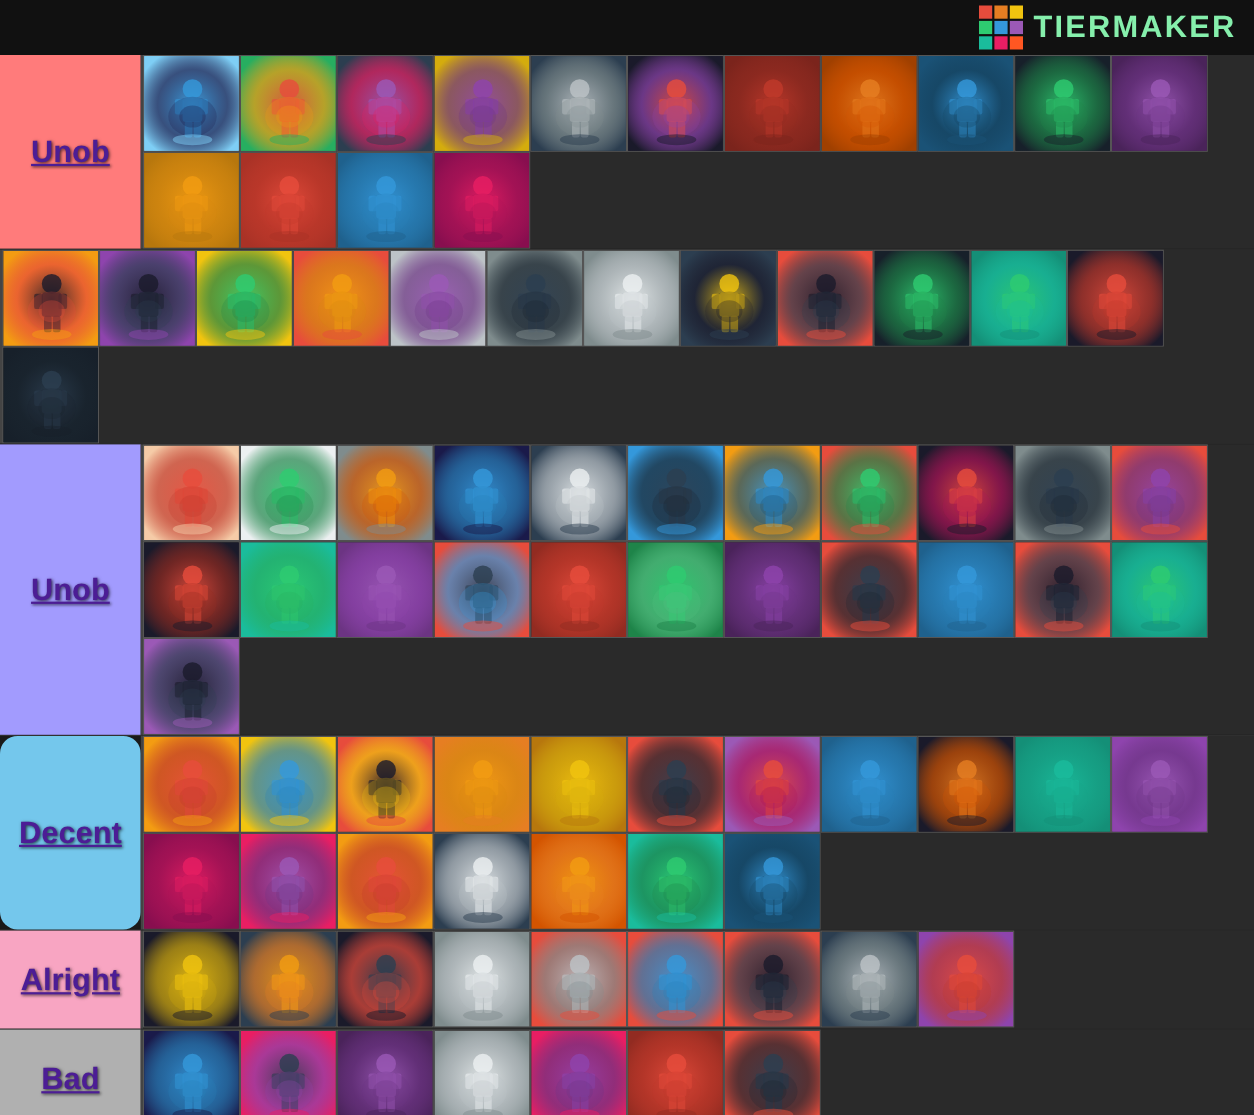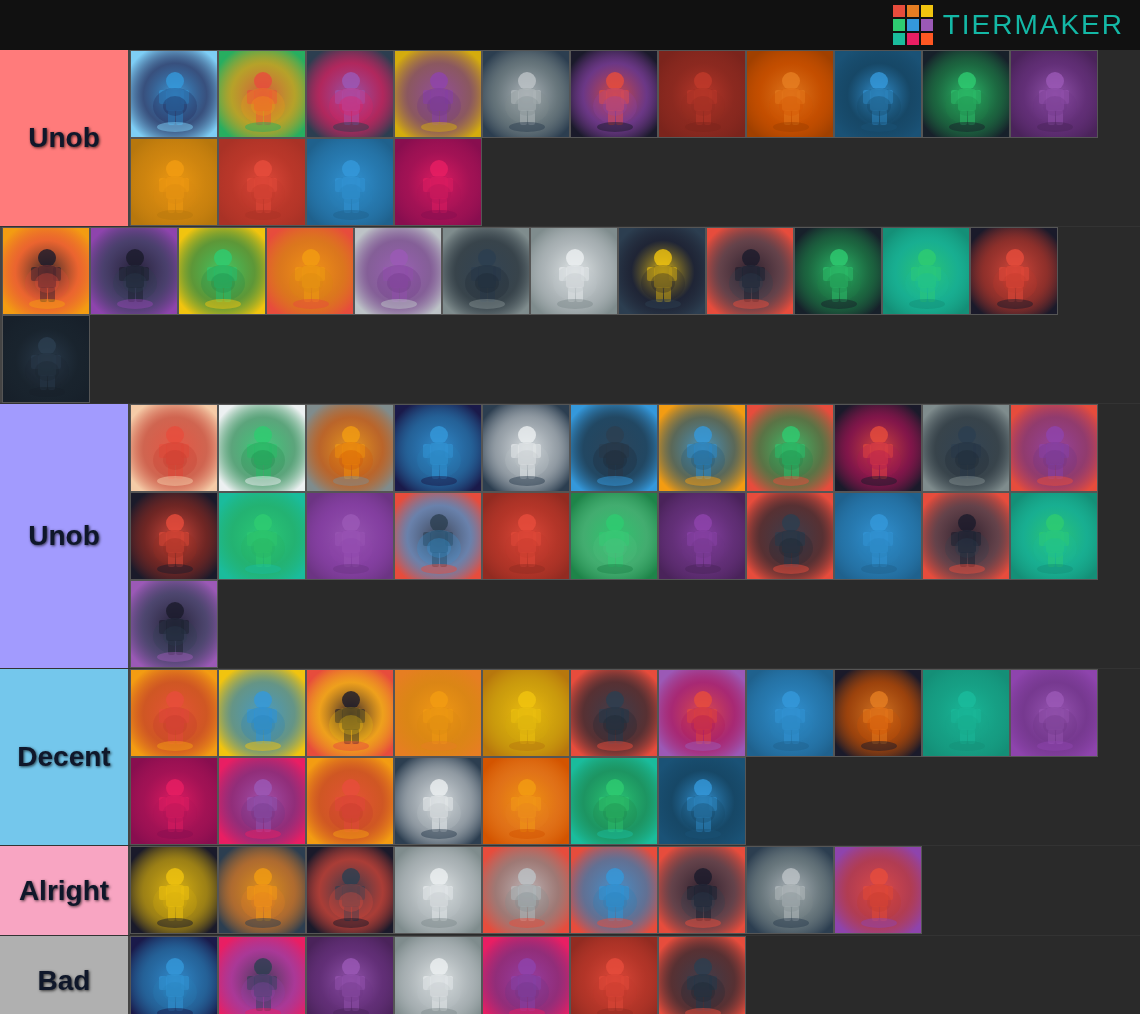--- a/index.html
+++ b/index.html
@@ -32,22 +32,22 @@
       gap: 2px;
     }
 
     .logo-cell {
       width: 12px;
       height: 12px;
     }
 
     .logo-title {
       font-size: 28px;
-      font-weight: 400;
-      color: #14b8a6;
+      font-weight: 700;
+      color: #86efac;
       letter-spacing: 2px;
       text-transform: uppercase;
     }
 
     .tier-list {
       display: flex;
       flex-direction: column;
       width: 1140px;
     }
 
@@ -58,22 +58,23 @@
     }
 
     .tier-label {
       width: 128px;
       min-width: 128px;
       display: flex;
       align-items: center;
       justify-content: center;
       font-size: 28px;
       font-weight: bold;
-      color: #0f172a;
+      color: #4c1d95;
       text-shadow: 1px 1px 3px rgba(0,0,0,0.7);
+      text-decoration: underline;
     }
 
     .tier-content {
       flex: 1;
       display: flex;
       flex-wrap: wrap;
       align-content: flex-start;
       background: #2a2a2a;
       border-left: 2px solid #444;
     }
@@ -1297,21 +1298,21 @@
       <rect x="45" y="59" width="7" height="15" rx="2" fill="#1a1a2a" opacity="0.6"></rect>
 
       <ellipse cx="44" cy="55" rx="22" ry="18" fill="#2c3e50" opacity="0.25"></ellipse>
       <ellipse cx="44" cy="55" rx="12" ry="10" fill="#2c3e50" opacity="0.3"></ellipse>
 
       <ellipse cx="44" cy="76" rx="18" ry="5" fill="#9b59b6" opacity="0.5"></ellipse>
     </svg></div>
       </div>
     </div>
     <div class="tier-row">
-      <div class="tier-label tier-decent" style="background-color: rgb(116, 199, 236);">Decent</div>
+      <div class="tier-label tier-decent" style="background-color: rgb(116, 199, 236); border-radius: 16px;">Decent</div>
       <div class="tier-content">
         <div class="img-block"><svg width="88" height="88" xmlns="http://www.w3.org/2000/svg">
       <defs>
         <radialGradient id="rgdecent0" cx="50%" cy="50%" r="60%">
           <stop offset="0%" stop-color="#e74c3c" stop-opacity="0.9"></stop>
           <stop offset="60%" stop-color="#c0392b" stop-opacity="0.7"></stop>
           <stop offset="100%" stop-color="#f39c12" stop-opacity="1"></stop>
         </radialGradient>
       </defs>
       <rect width="88" height="88" fill="#f39c12"></rect>

